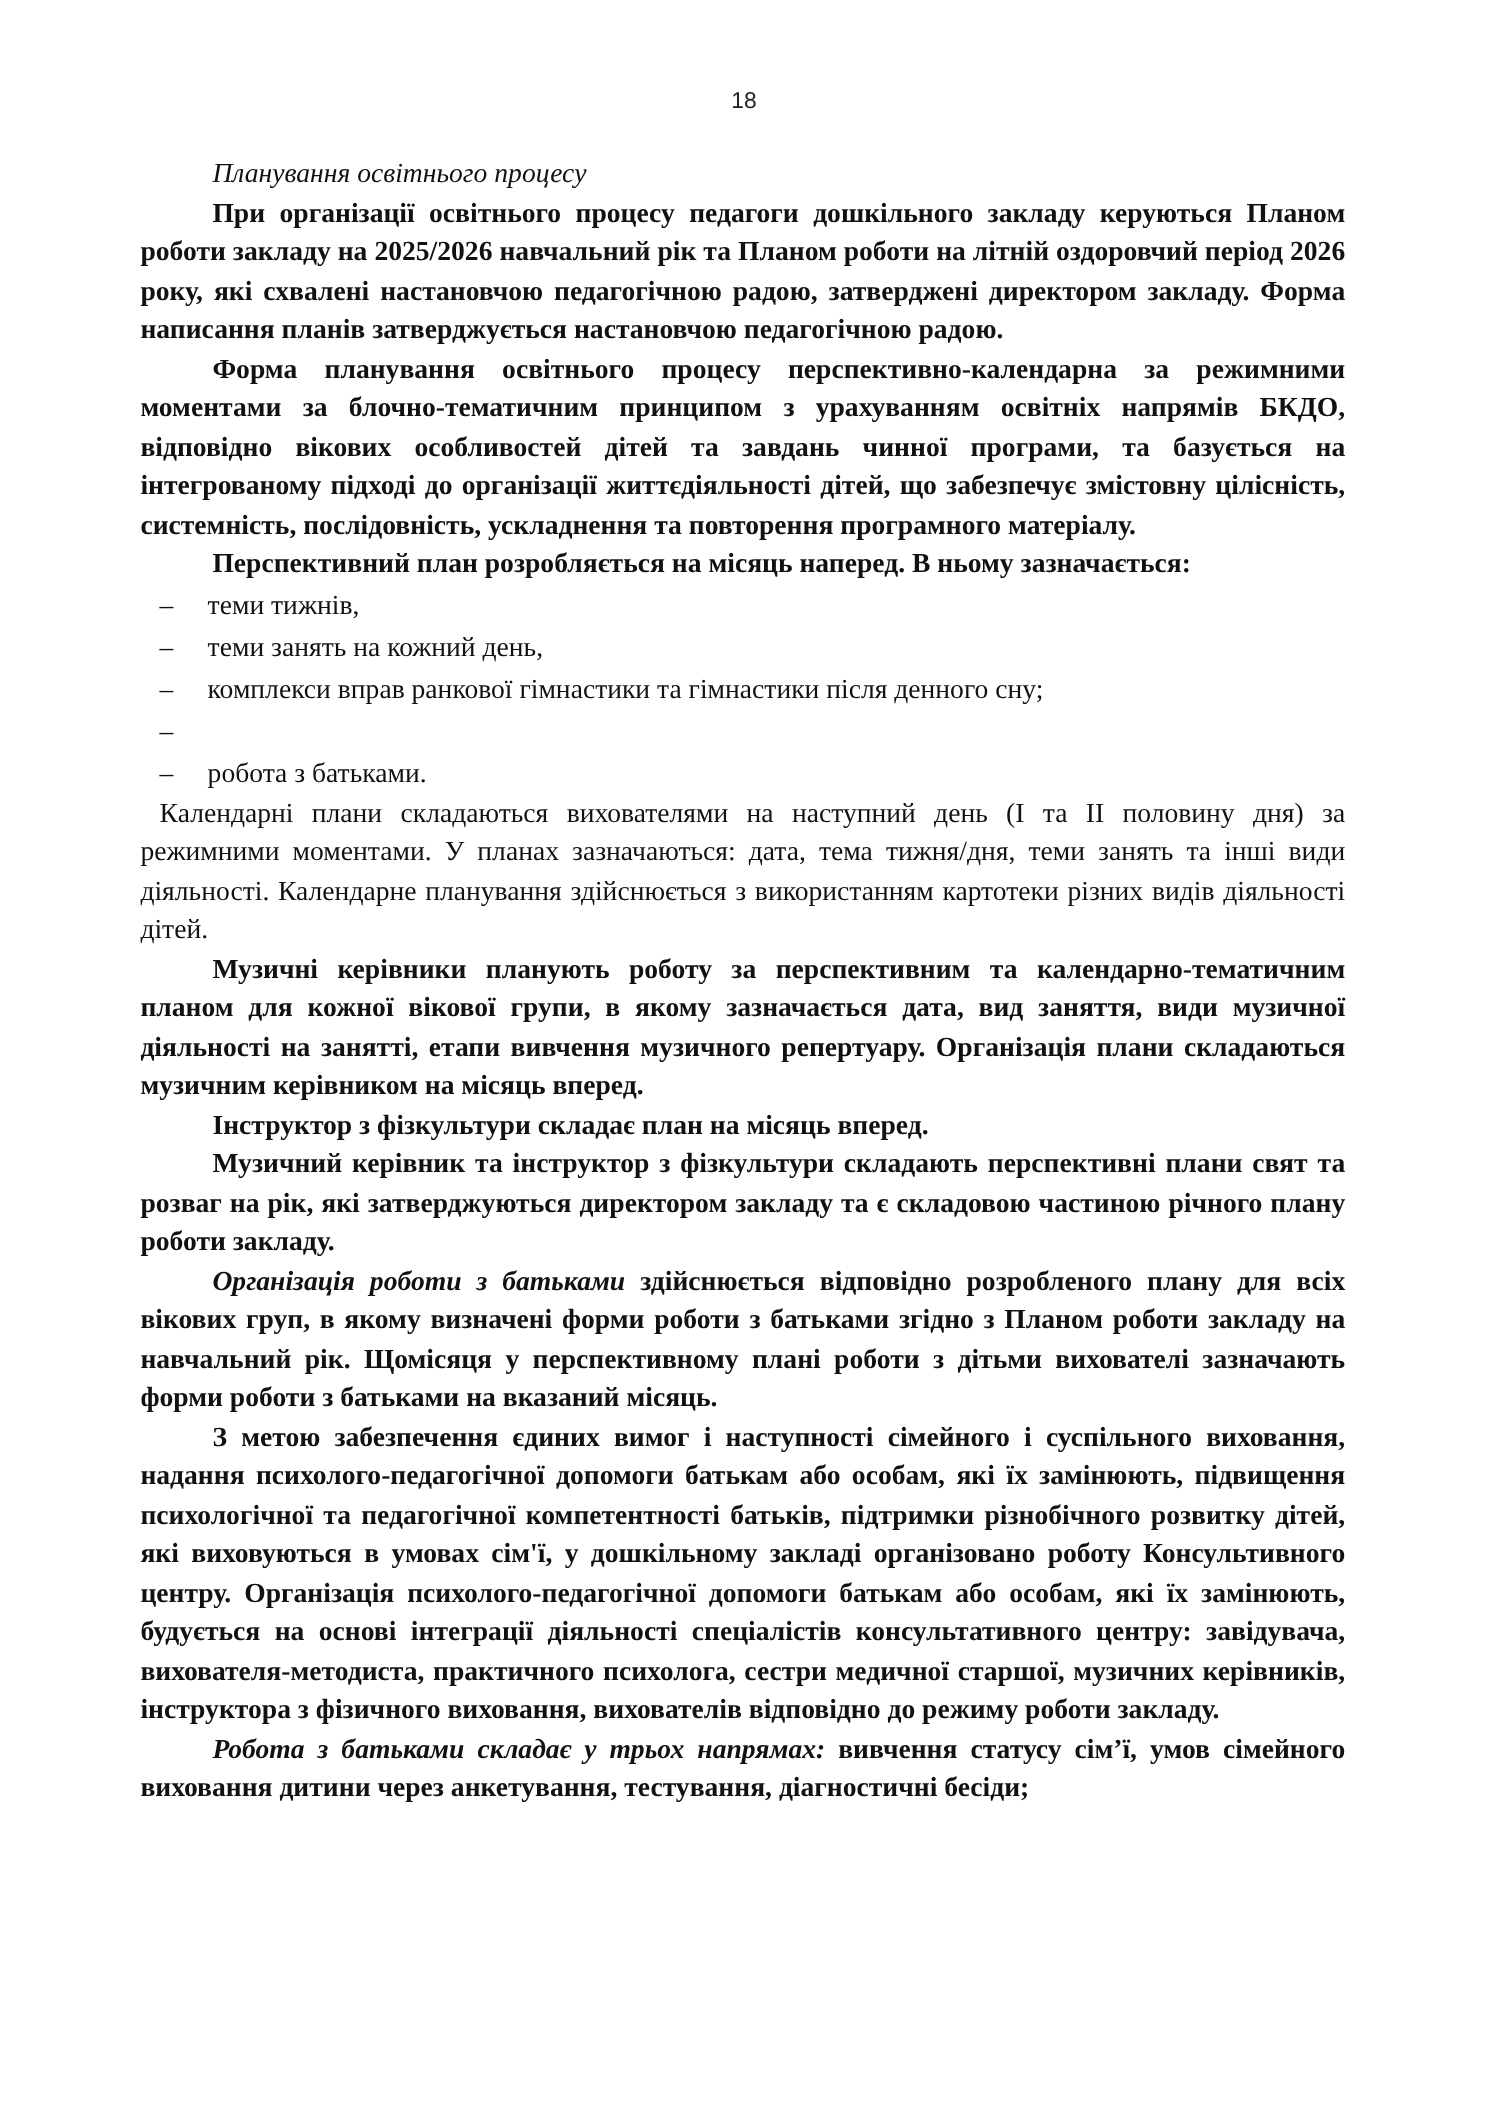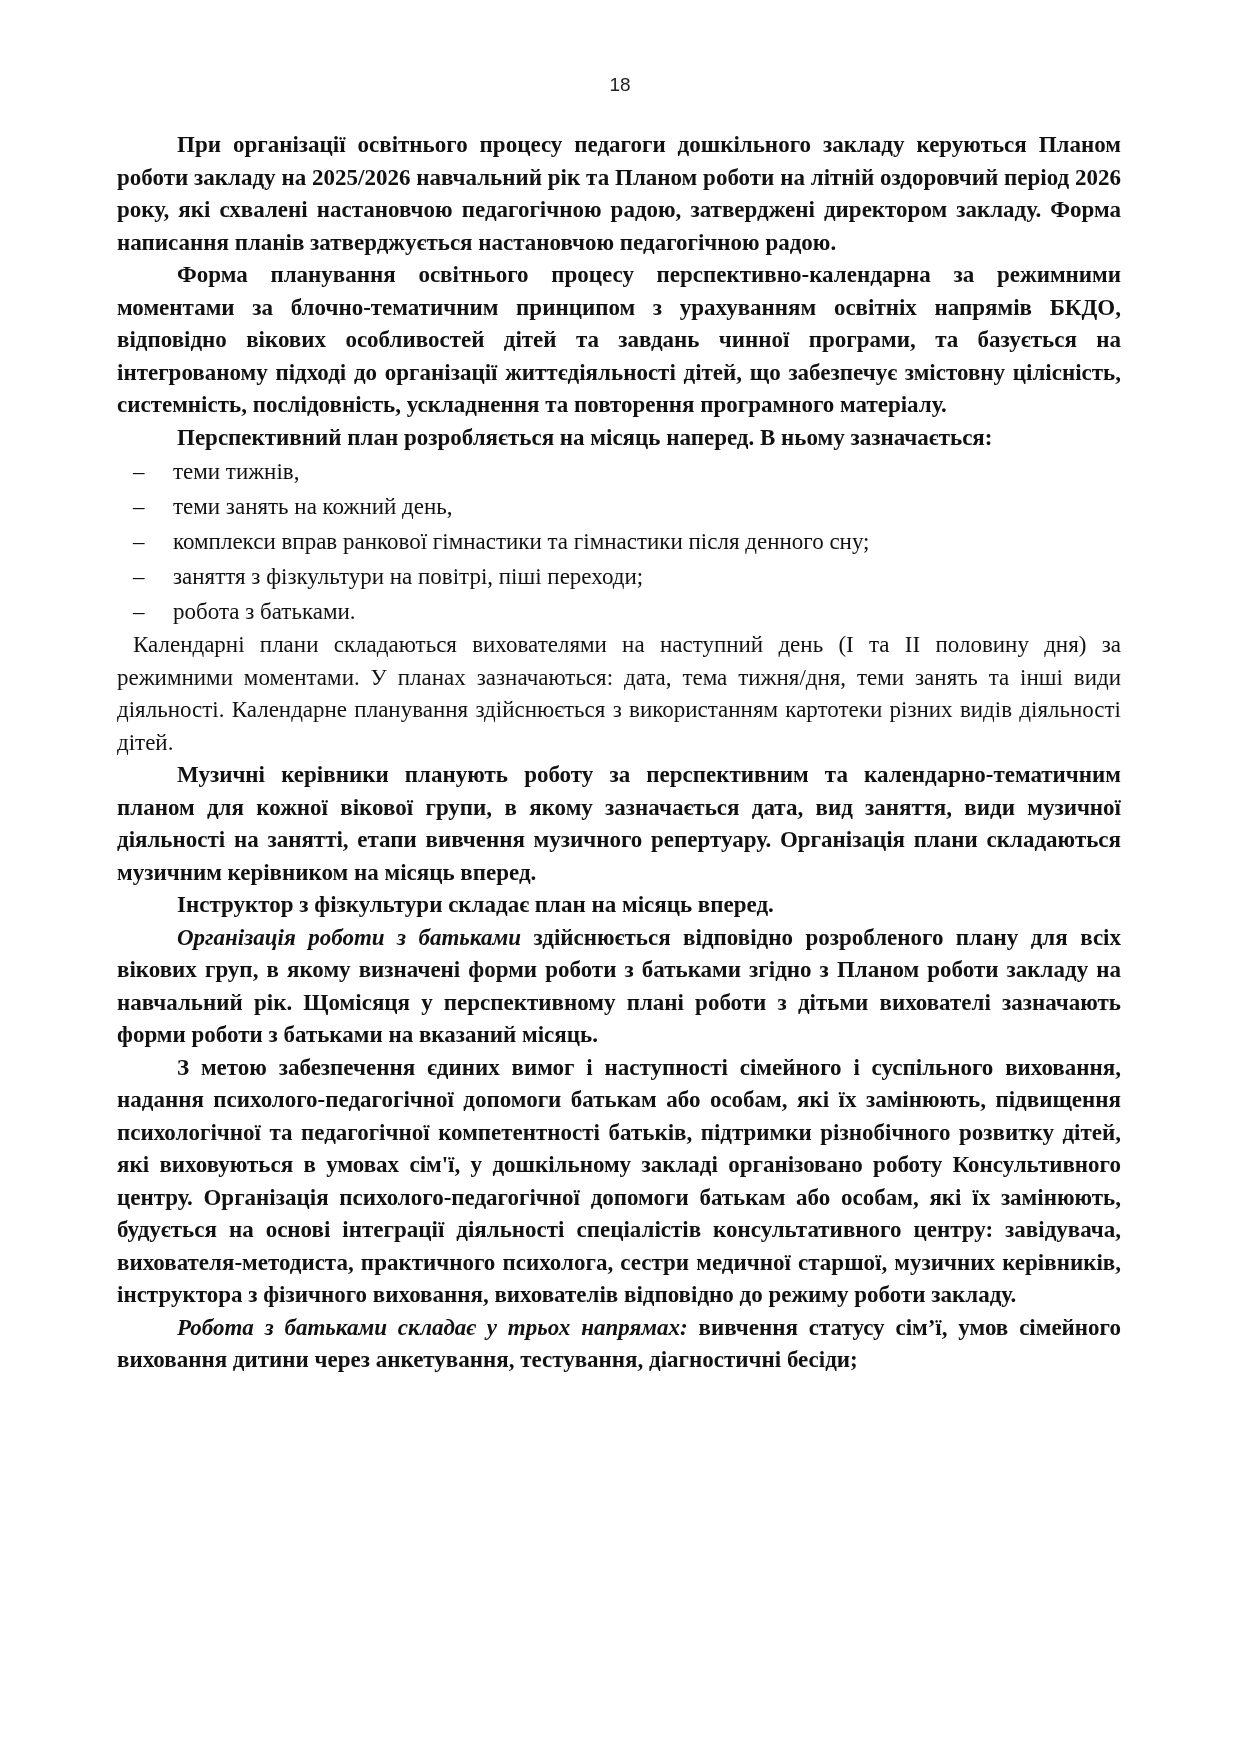--- a/index.html
+++ b/index.html
@@ -28,32 +28,34 @@
   ul.dash li .dash-mark { position: absolute; left: 16px; top: 0; }
   .gap { margin-top: 1px; }
 </style>
 </head>
 <body>
 
 <div class="page">
   <div class="page-number">18</div>
 
   <div class="content">
+    <p class="heading">Планування освітнього процесу</p>
     <p class="indent">При організації освітнього процесу педагоги дошкільного закладу керуються Планом роботи закладу на 2025/2026 навчальний рік та Планом роботи на літній оздоровчий період 2026 року, які  схвалені настановчою педагогічною радою, затверджені директором закладу. Форма написання планів затверджується настановчою педагогічною радою.</p>
     <p class="indent gap">Форма планування освітнього процесу перспективно-календарна за режимними моментами за блочно-тематичним принципом з урахуванням освітніх напрямів БКДО, відповідно вікових особливостей дітей та завдань чинної програми, та базується на інтегрованому підході до організації життєдіяльності дітей, що забезпечує змістовну цілісність, системність, послідовність, ускладнення та повторення програмного матеріалу.</p>
     <p class="indent gap">Перспективний план розробляється на місяць наперед. В ньому зазначається:</p>
 
     <ul class="dash">
       <li><span class="dash-mark">–</span><span>теми тижнів,</span></li>
       <li><span class="dash-mark">–</span><span>теми занять на кожний день,</span></li>
       <li><span class="dash-mark">–</span><span>комплекси вправ ранкової гімнастики та гімнастики після денного сну;</span></li>
-      <li><span class="dash-mark">–</span><span>заняття з фізкультури на повітрі, піші переходи;</span></li>
+      <li><span class="dash-mark">–</span></li>
       <li><span class="dash-mark">–</span><span>робота з батьками.</span></li>
     </ul>
 
     <p class="indent-small">Календарні плани складаються вихователями на наступний день (І та ІІ половину дня) за режимними моментами. У планах зазначаються: дата, тема тижня/дня, теми занять та інші види діяльності. Календарне планування здійснюється з використанням картотеки різних видів діяльності дітей.</p>
     <p class="indent gap">Музичні керівники планують роботу за перспективним та календарно-тематичним планом для кожної вікової групи, в якому зазначається дата, вид заняття, види музичної діяльності на занятті, етапи вивчення музичного репертуару. Організація плани складаються музичним керівником на місяць вперед.</p>
     <p class="indent gap">Інструктор з фізкультури складає план на місяць вперед.</p>
+    <p class="indent gap">Музичний керівник та інструктор з фізкультури складають перспективні плани свят та розваг на рік, які затверджуються директором закладу та є складовою частиною річного плану роботи закладу.</p>
     <p class="indent gap"><span class="it">Організація роботи з батьками</span><span> здійснюється відповідно розробленого плану  для всіх вікових груп, в якому визначені форми роботи з батьками згідно з Планом роботи закладу на навчальний рік. Щомісяця у перспективному плані роботи з дітьми вихователі зазначають форми роботи з батьками на вказаний місяць.</span></p>
     <p class="indent gap">З метою забезпечення єдиних вимог і наступності сімейного і суспільного виховання, надання психолого-педагогічної допомоги батькам або особам, які їх замінюють, підвищення психологічної та педагогічної компетентності батьків, підтримки різнобічного розвитку дітей, які виховуються в умовах сім'ї, у дошкільному закладі організовано роботу Консультивного центру. Організація психолого-педагогічної допомоги батькам або особам, які їх замінюють, будується на основі інтеграції діяльності спеціалістів консультативного центру: завідувача, вихователя-методиста, практичного психолога, сестри медичної старшої, музичних керівників, інструктора з фізичного виховання, вихователів відповідно до режиму роботи закладу.</p>
     <p class="indent gap"><span class="it">Робота з батьками  складає у трьох напрямах:</span><span> вивчення статусу сім’ї, умов сімейного виховання дитини через анкетування, тестування, діагностичні бесіди;</span></p>
   </div>
 </div>
 
 </body></html>

